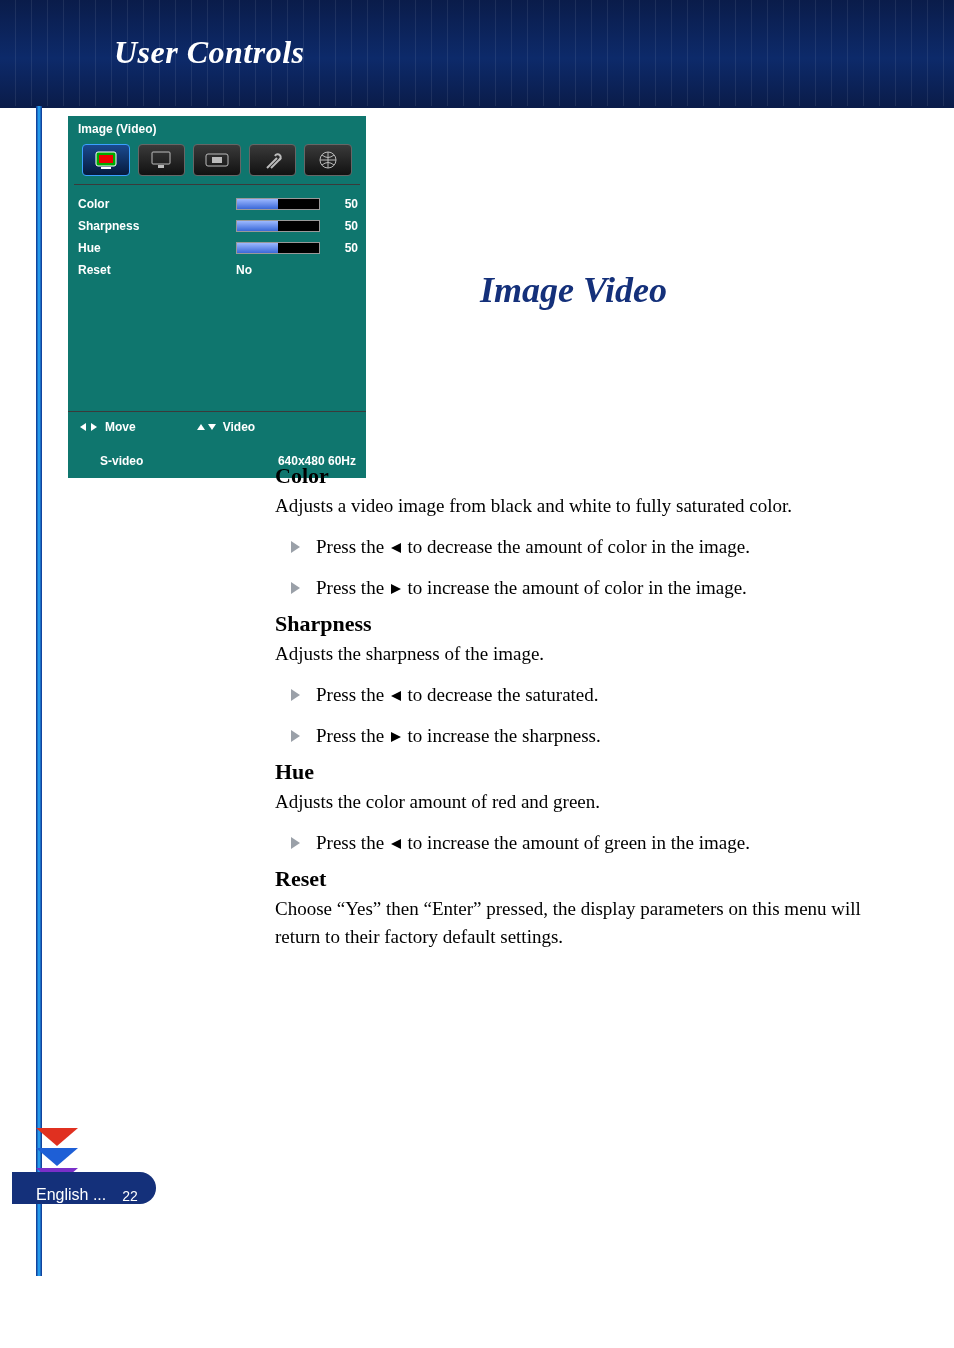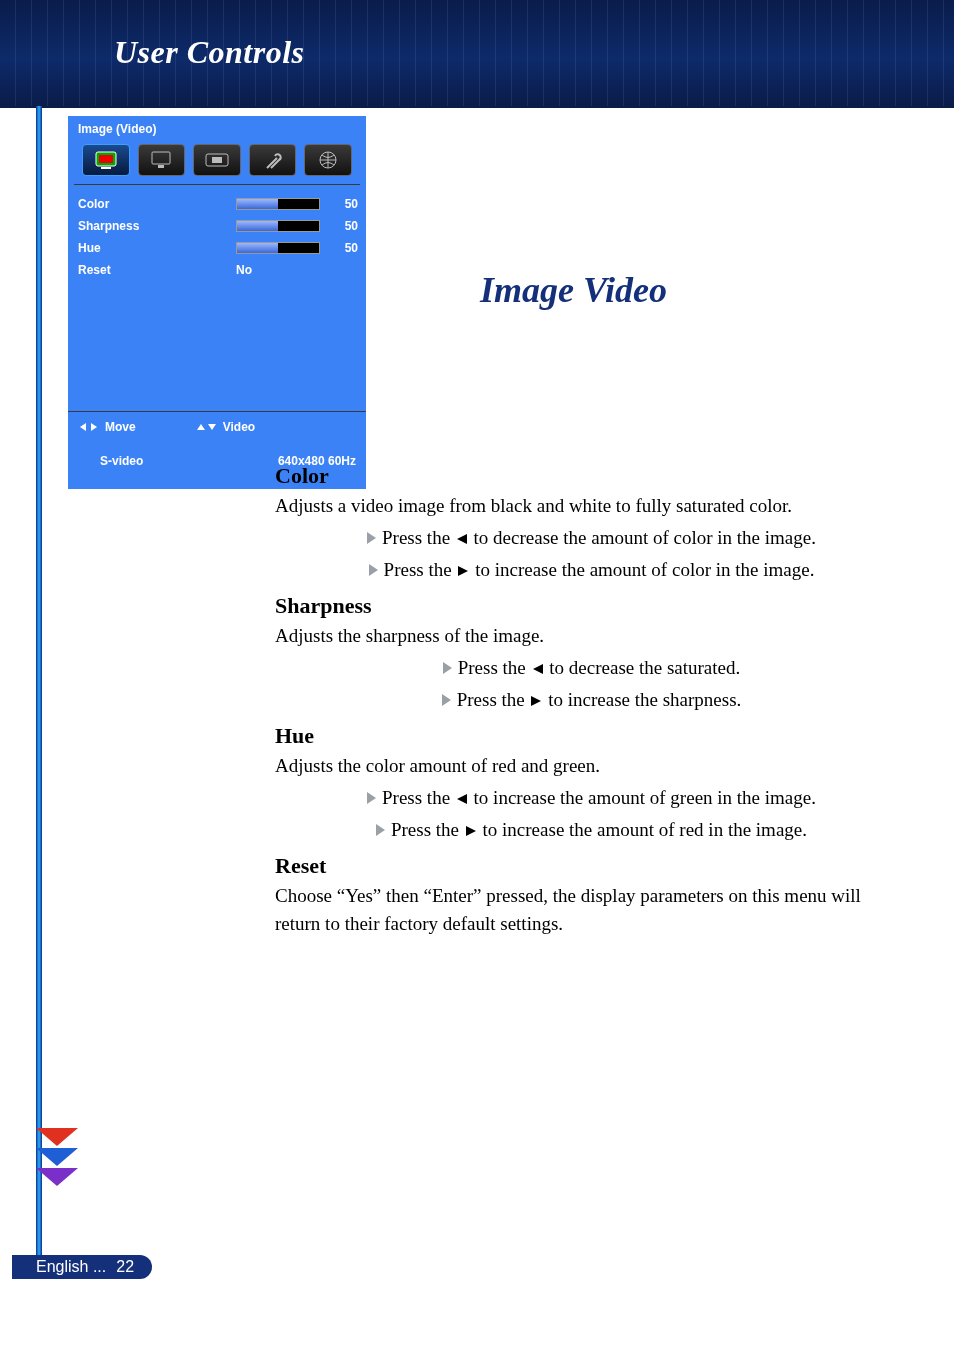--- a/index.html
+++ b/index.html
@@ -7,60 +7,60 @@
   .page-band{position:absolute;left:0;top:0;width:954px;height:106px;
     background:
       repeating-linear-gradient(90deg,rgba(255,255,255,0) 0 15px,rgba(255,255,255,.08) 15px 16px),
       linear-gradient(#0a1c4a,#0d2a6a 55%,#0a1c4a);
     border-bottom:2px solid #0a1c4a;}
   .section-title{position:absolute;left:114px;top:34px;color:#fff;font-style:italic;font-weight:bold;font-size:32px;letter-spacing:.5px;}
   .left-rail{position:absolute;left:36px;top:106px;width:6px;height:1170px;
     background:linear-gradient(90deg,#0e2e8a,#29b0ff 50%,#0e2e8a);}
 
   
-  .osd{position:absolute;left:68px;top:116px;width:298px;background:#3b82f6;color:#fff;font-family:Arial,Helvetica,sans-serif;font-size:12px;}
+  .osd{position:absolute;left:68px;top:116px;width:298px;background:#0f766e;color:#fff;font-family:Arial,Helvetica,sans-serif;font-size:12px;}
   .osd-head{padding:6px 8px 0;}
   .osd-title{font-size:12px;font-weight:bold;margin:0 0 4px 2px;}
   .osd-tabs{display:flex;gap:8px;padding:4px 6px 8px;}
   .osd-tab{flex:1;height:30px;border-radius:4px;border:1px solid #666;background:linear-gradient(#3a3a3a,#111);display:flex;align-items:center;justify-content:center;}
   .osd-tab.active{border-color:#3aa0ff;background:linear-gradient(#1a4a8f,#061a3d);}
   .osd-tab svg{display:block;}
   .osd-sep{height:1px;background:#3a3a3a;margin:0 6px;}
   .osd-body{padding:8px 10px;min-height:210px;}
   .osd-row{display:flex;align-items:center;height:22px;}
   .osd-row .lbl{flex:0 0 158px;font-weight:bold;font-size:12px;}
   .slider{flex:0 0 82px;height:10px;border:1px solid #999;position:relative;background:#000;}
   .slider .fill{position:absolute;top:0;left:0;height:100%;background:linear-gradient(#9cb8ff,#3a68d8);}
   .osd-row .val{flex:0 0 30px;text-align:right;font-weight:bold;padding-left:8px;}
   .osd-row .txtval{flex:0 0 120px;font-weight:bold;}
-  .osd-foot{border-top:1px solid #3a3a3a;padding:8px 10px 21px;font-weight:bold;font-size:12px;}
+  .osd-foot{border-top:1px solid #3a3a3a;padding:8px 10px 10px;font-weight:bold;font-size:12px;}
   .osd-foot .line1{display:flex;gap:6px;align-items:center;}
   .key-ic{display:inline-flex;gap:1px;}
   .arrow{width:10px;height:10px;display:inline-block;}
   .osd-foot .resline{display:flex;justify-content:space-between;margin-top:20px;}
   .osd-foot .resline .src{padding-left:22px;}
 
   
   .doc-heading{position:absolute;left:480px;top:268px;font-style:italic;font-weight:bold;color:#14307a;font-size:36px;line-height:44px;}
 
   .doc-body{position:absolute;left:275px;top:454px;width:617px;font-size:19px;line-height:28px;}
   .h3{font-weight:bold;font-size:22px;margin:8px 0 2px;font-family:'Palatino Linotype','Book Antiqua',Palatino,serif;}
   .para{margin:2px 0 4px;font-family:'Palatino Linotype','Book Antiqua',Palatino,serif;}
-  .bul{margin:4px 0 2px 16px;display:flex;align-items:center;gap:6px;font-family:'Palatino Linotype','Book Antiqua',Palatino,serif;justify-content:center;}
+  .bul{margin:13px 0 2px 16px;display:flex;align-items:center;gap:16px;font-family:'Palatino Linotype','Book Antiqua',Palatino,serif;}
   .grey-tri{width:0;height:0;border-top:6px solid transparent;border-bottom:6px solid transparent;border-left:9px solid #9aa0a8;flex:0 0 auto;}
   .inline-ic{display:inline-block;vertical-align:-2px;}
 
   
   .chevrons{position:absolute;left:32px;top:1128px;width:50px;height:66px;}
   .chevrons svg{display:block;}
 
   
-  .page-pill{position:absolute;left:12px;top:1255px;height:24px;padding:0 18px 0 24px;border-radius:0 16px 16px 0;
-    background:#14307a;color:#fff;font-family:Arial,Helvetica,sans-serif;font-size:16px;display:flex;align-items:center;}
-  .page-pill .num{font-size:16px;margin-left:10px;}
+  .page-pill{position:absolute;left:12px;top:1172px;height:32px;padding:0 18px 0 24px;border-radius:0 16px 16px 0;
+    background:#14307a;color:#fff;font-family:Arial,Helvetica,sans-serif;font-size:16px;display:flex;align-items:flex-end;}
+  .page-pill .num{font-size:14px;margin-left:16px;}
 </style>
 </head>
 <body>
 
 <div class="page-band"></div>
 <div class="section-title">User Controls</div>
 <div class="left-rail"></div>
 
 <div class="osd">
   <div class="osd-head">
@@ -203,28 +203,20 @@
   <div class="h3">Hue</div>
   <div class="para">Adjusts the color amount of red and green.</div>
   <div class="bul">
     <span class="grey-tri"></span>
     <span>
       <span>Press the </span><svg class="inline-ic" width="14" height="14">
           <polygon points="12,2 2,7 12,12" fill="#000"></polygon>
         </svg><span> to increase the amount of green in the image.</span>
     </span>
   </div>
-  <div class="bul">
-    <span class="grey-tri"></span>
-    <span>
-      <span>Press the </span><svg class="inline-ic" width="14" height="14">
-          <polygon points="2,2 12,7 2,12" fill="#000"></polygon>
-        </svg><span> to increase the amount of red  in the image.</span>
-    </span>
-  </div>
 
   <div class="h3">Reset</div>
   <div class="para">Choose “Yes” then “Enter” pressed, the display parameters on this menu will return to their factory default settings.</div>
 </div>
 
 <div class="chevrons">
   <svg width="50" height="66">
     <polygon points="4,0 46,0 25,18" fill="#e03020"></polygon>
     <polygon points="4,20 46,20 25,38" fill="#1e5fd6"></polygon>
     <polygon points="4,40 46,40 25,58" fill="#7a2fc9"></polygon>

